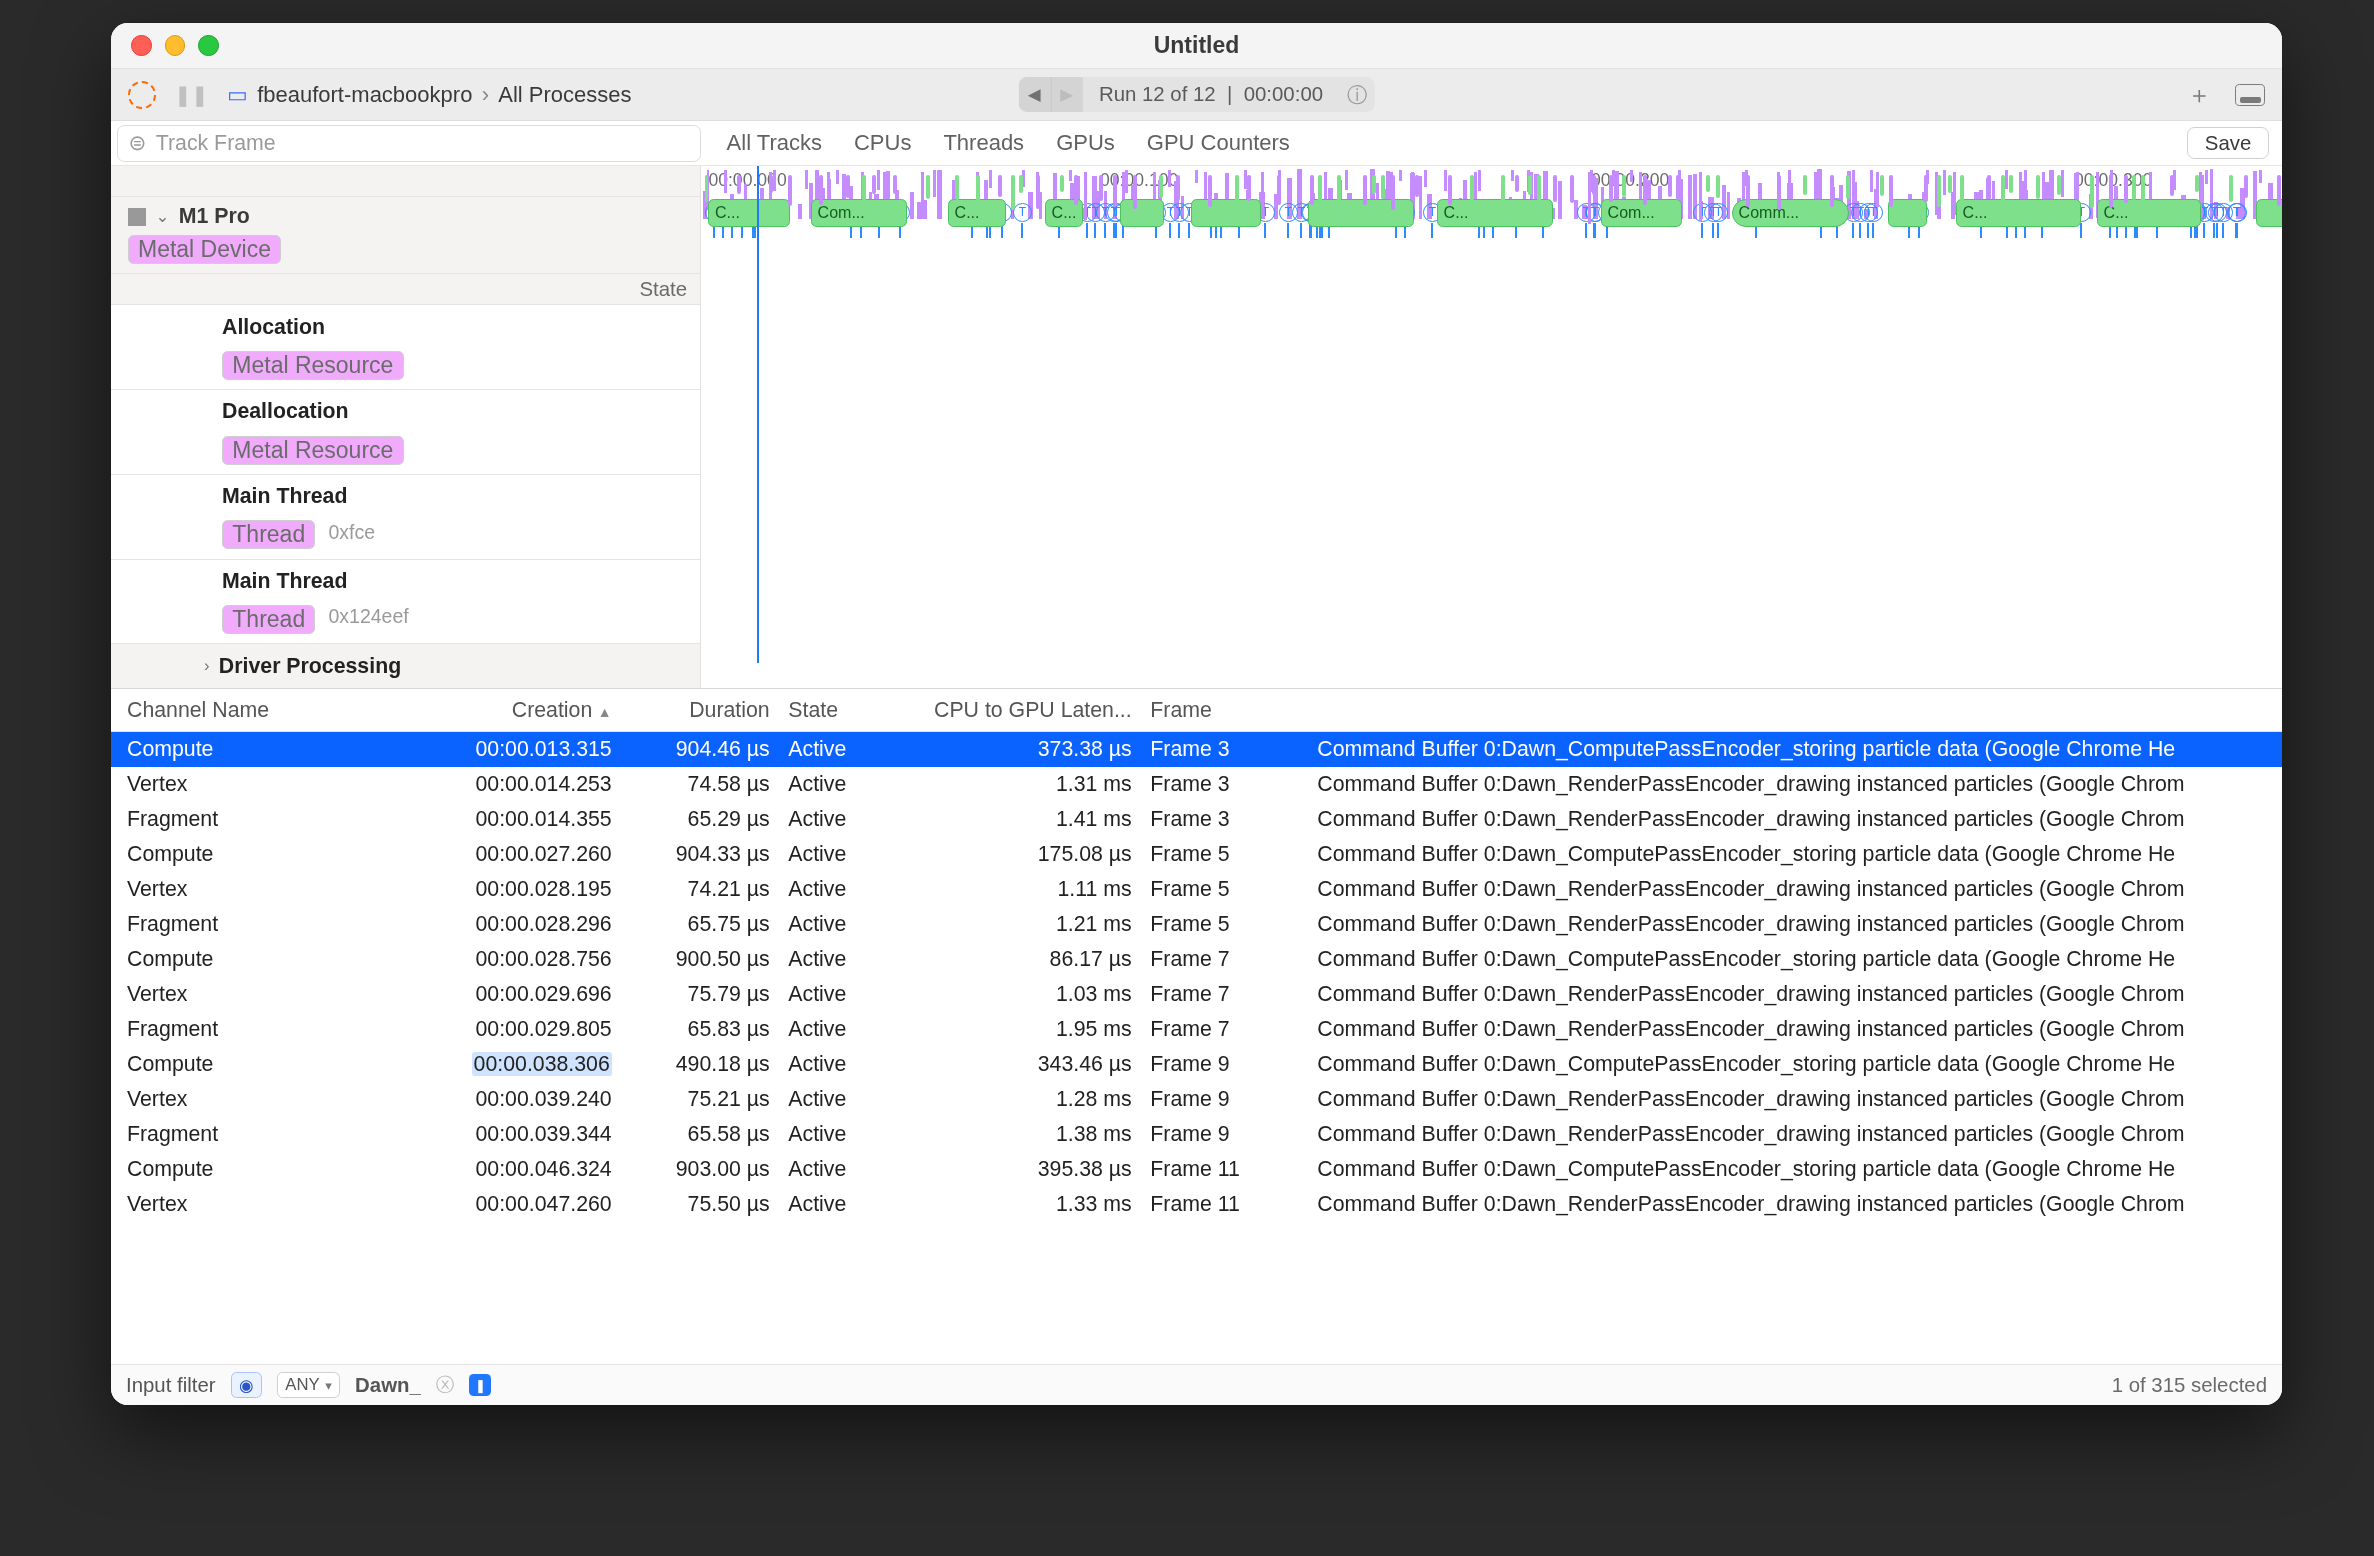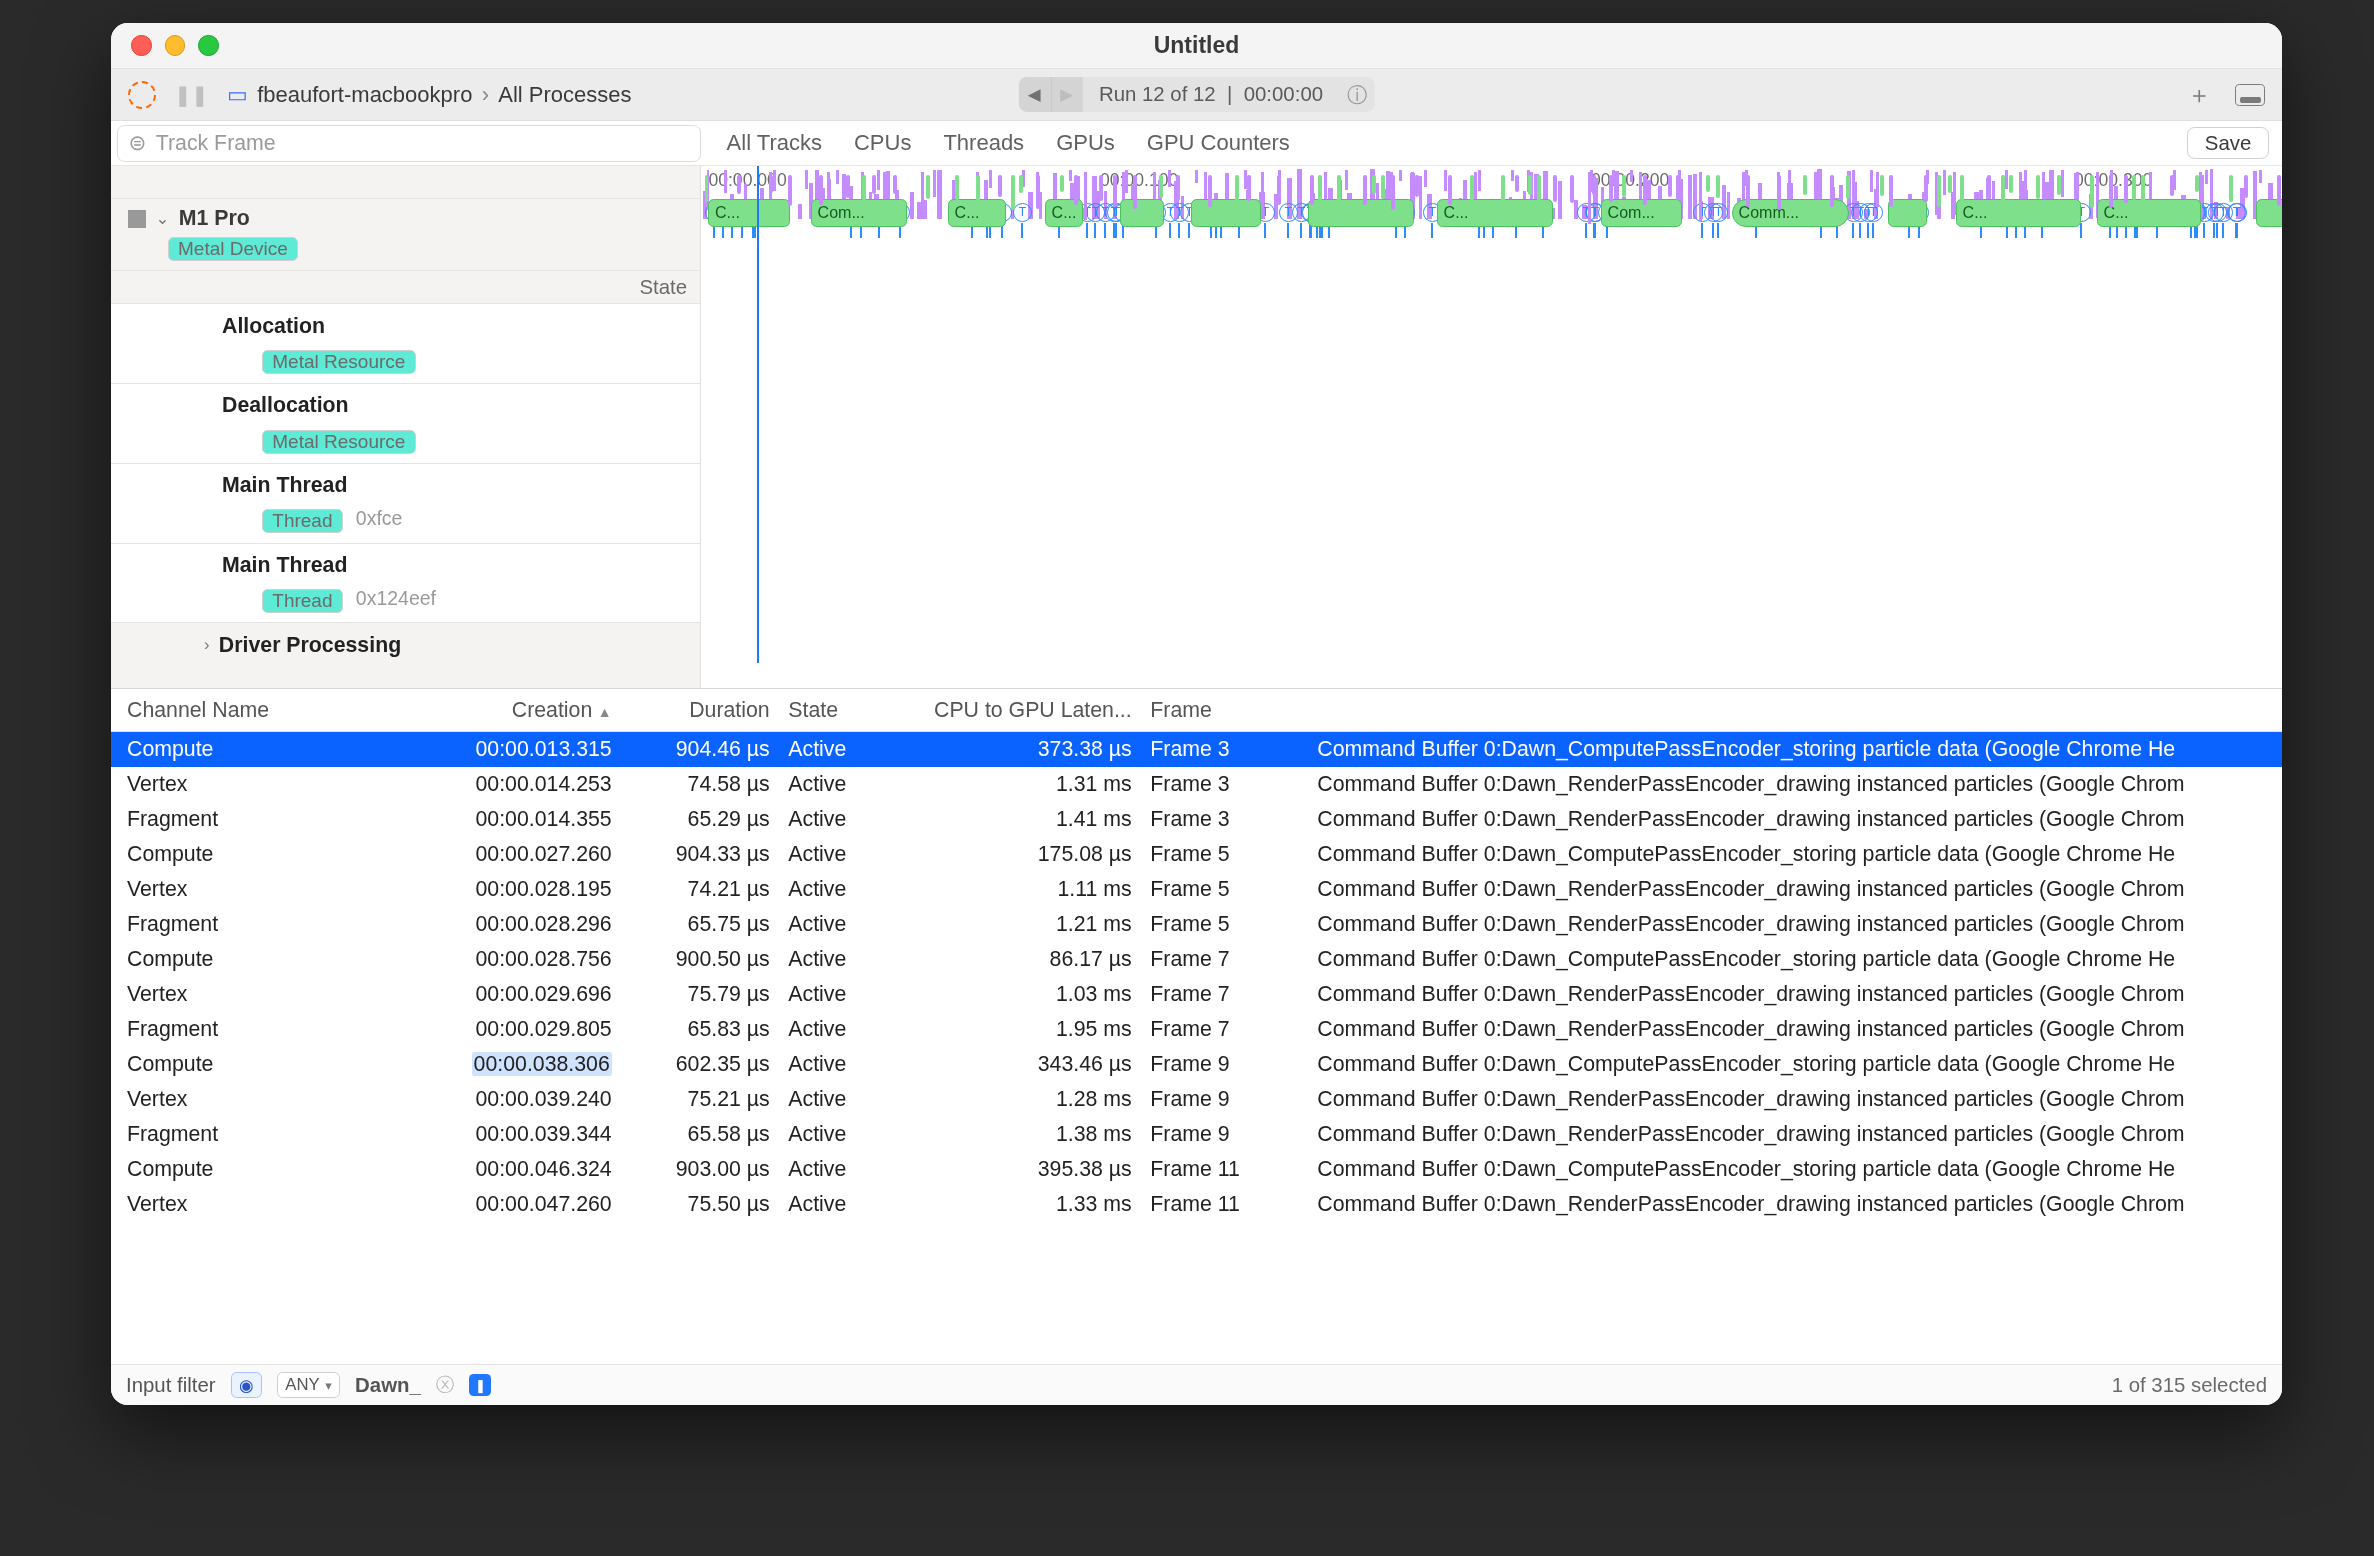--- a/index.html
+++ b/index.html
@@ -35,21 +35,21 @@
   .savebtn{margin-left:auto;margin-right:13px;padding:3.7px 16.7px;border:0.9px solid #d0d0d0;border-radius:7.4px;background:#fff;font-size:20.4px;color:#3a3a3a;}
 
   
   .main{display:flex;height:523px;border-bottom:0.9px solid #d6d6d6;}
   .sidebar{width:590px;background:#f4f3f2;border-right:0.9px solid #e2e1df;display:flex;flex-direction:column;font-size:21.3px;color:#3a3a3a;}
   .sideblank{height:33px;border-bottom:0.9px solid #e5e4e2;}
   .track-head{padding:7.4px 15px 9.3px 16.7px;border-bottom:0.9px solid #e5e4e2;}
   .track-head .row1{display:flex;align-items:center;gap:9.3px;}
   .gridicon{width:18.6px;height:18.6px;background:linear-gradient(#999 0 0),linear-gradient(#999 0 0);background-size:100% 1.9px,1.9px 100%;background-position:0 5.6px,5.6px 0;background-repeat:repeat-y,repeat-x;border:0.9px solid #999;}
   .caret{color:#777;font-size:16.7px;}
-  .badge{display:inline-block;border:0.9px solid #cfcfcf;border-radius:5.6px;padding:0 9.3px;font-size:19px;color:#6b6b6b;background:#5eead4;margin-top:5.6px;margin-left:40px;}
+  .badge{display:inline-block;border:0.9px solid #cfcfcf;border-radius:5.6px;padding:0 9.3px;font-size:23px;color:#6b6b6b;background:#f0abfc;margin-top:5.6px;}
   .statebar{height:33px;display:flex;align-items:center;justify-content:flex-end;padding-right:13px;color:#6a6a6a;border-bottom:0.9px solid #e5e4e2;font-size:20.4px;}
   .trackitem{padding:9.3px 15px 9.3px 111px;border-bottom:0.9px solid #e5e4e2;background:#fff;}
   .trackitem .name{font-weight:600;font-size:21.3px;color:#222;}
   .trackitem .sub{margin-top:5.6px;display:flex;align-items:center;gap:13px;}
   .trackitem .hex{color:#9a9a9a;font-size:19.5px;}
   .driver{padding:9.3px 15px 9.3px 93px;display:flex;align-items:center;gap:9.3px;font-weight:600;color:#222;}
   .driver .caret{font-weight:400;}
 
   
   .timeline{flex:1;display:flex;flex-direction:row;position:relative;overflow:hidden;}
@@ -721,21 +721,21 @@
           <div class="td c1">00:00.029.805</div>
           <div class="td c2">65.83 µs</div>
           <div class="td c3">Active</div>
           <div class="td c4">1.95 ms</div>
           <div class="td c5">Frame 7</div>
           <div class="td c6">Command Buffer 0:Dawn_RenderPassEncoder_drawing instanced particles   (Google Chrom</div>
         </div>
         <div class="tr">
           <div class="td c0">Compute</div>
           <div class="td c1"><span class="hl">00:00.038.306</span></div>
-          <div class="td c2">602.35 µs</div>
+          <div class="td c2">490.18 µs</div>
           <div class="td c3">Active</div>
           <div class="td c4">343.46 µs</div>
           <div class="td c5">Frame 9</div>
           <div class="td c6">Command Buffer 0:Dawn_ComputePassEncoder_storing particle data   (Google Chrome He</div>
         </div>
         <div class="tr">
           <div class="td c0">Vertex</div>
           <div class="td c1">00:00.039.240</div>
           <div class="td c2">75.21 µs</div>
           <div class="td c3">Active</div>

